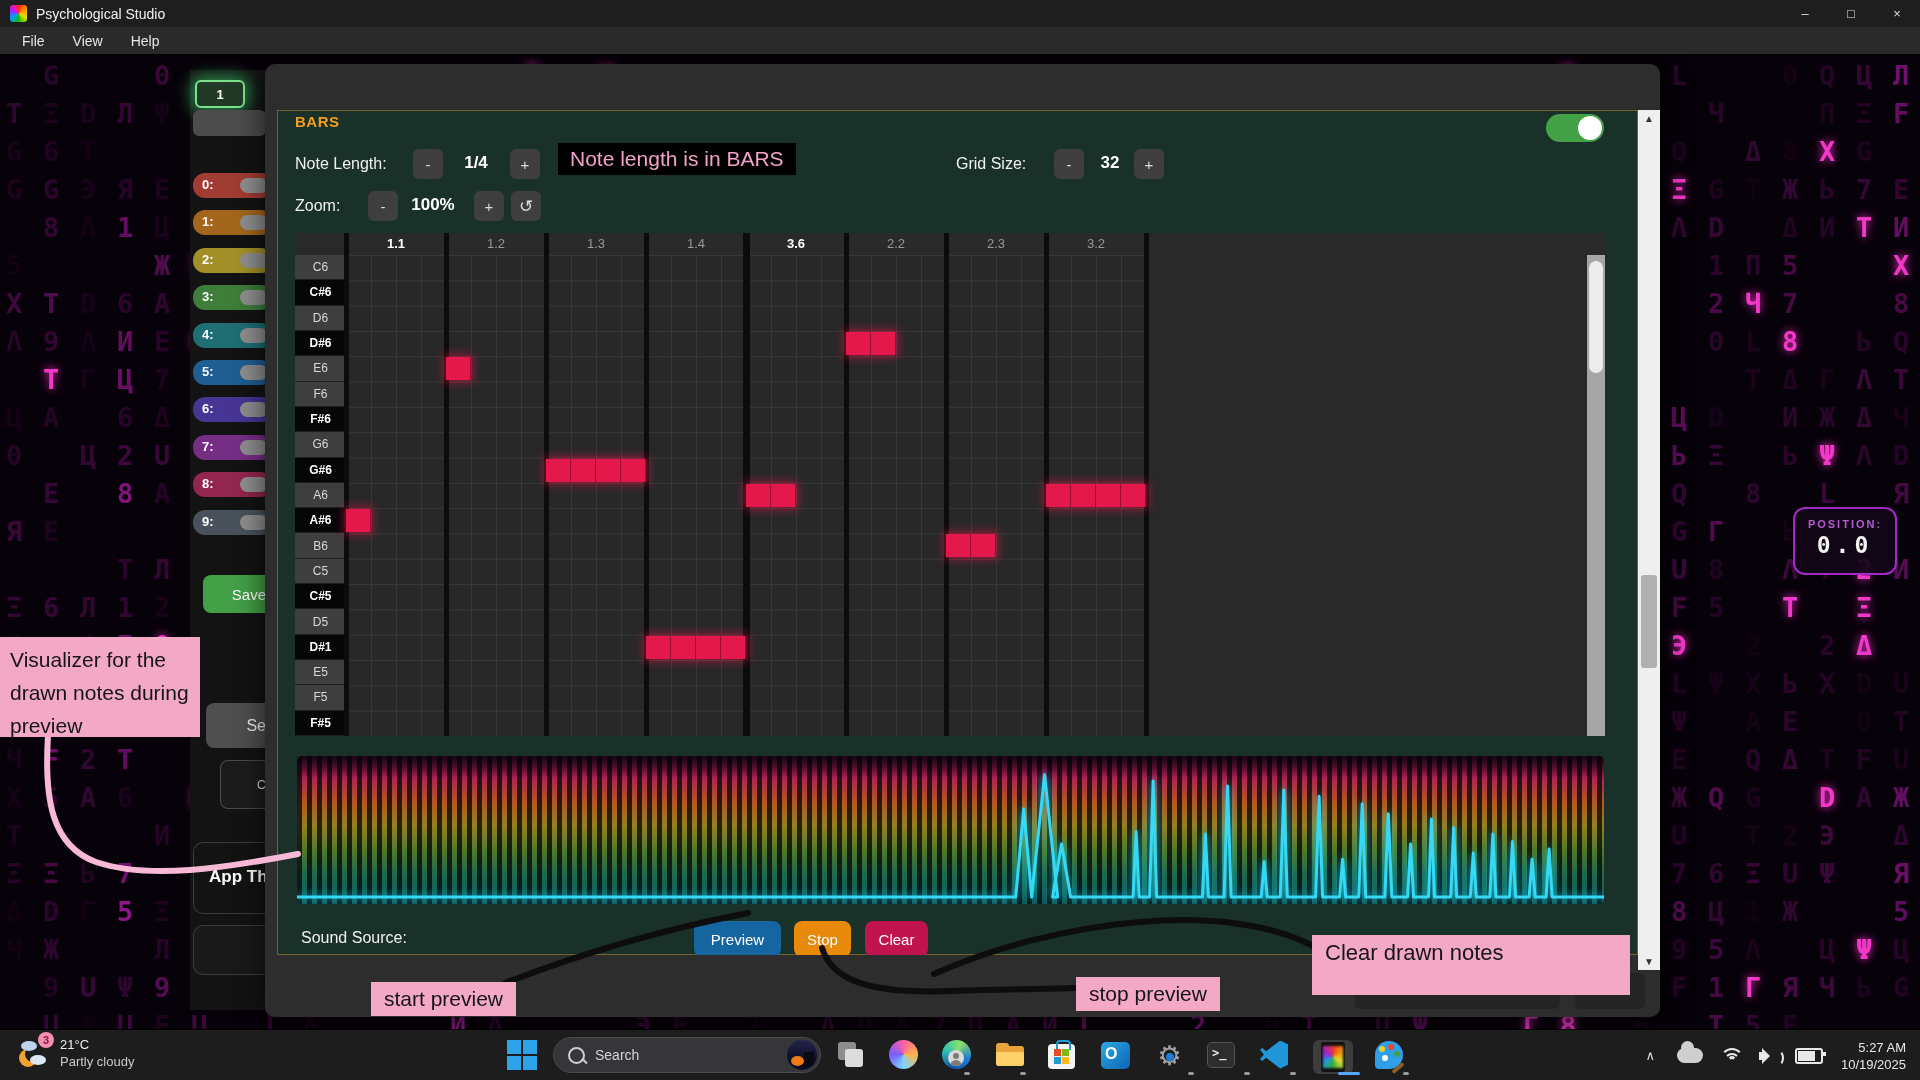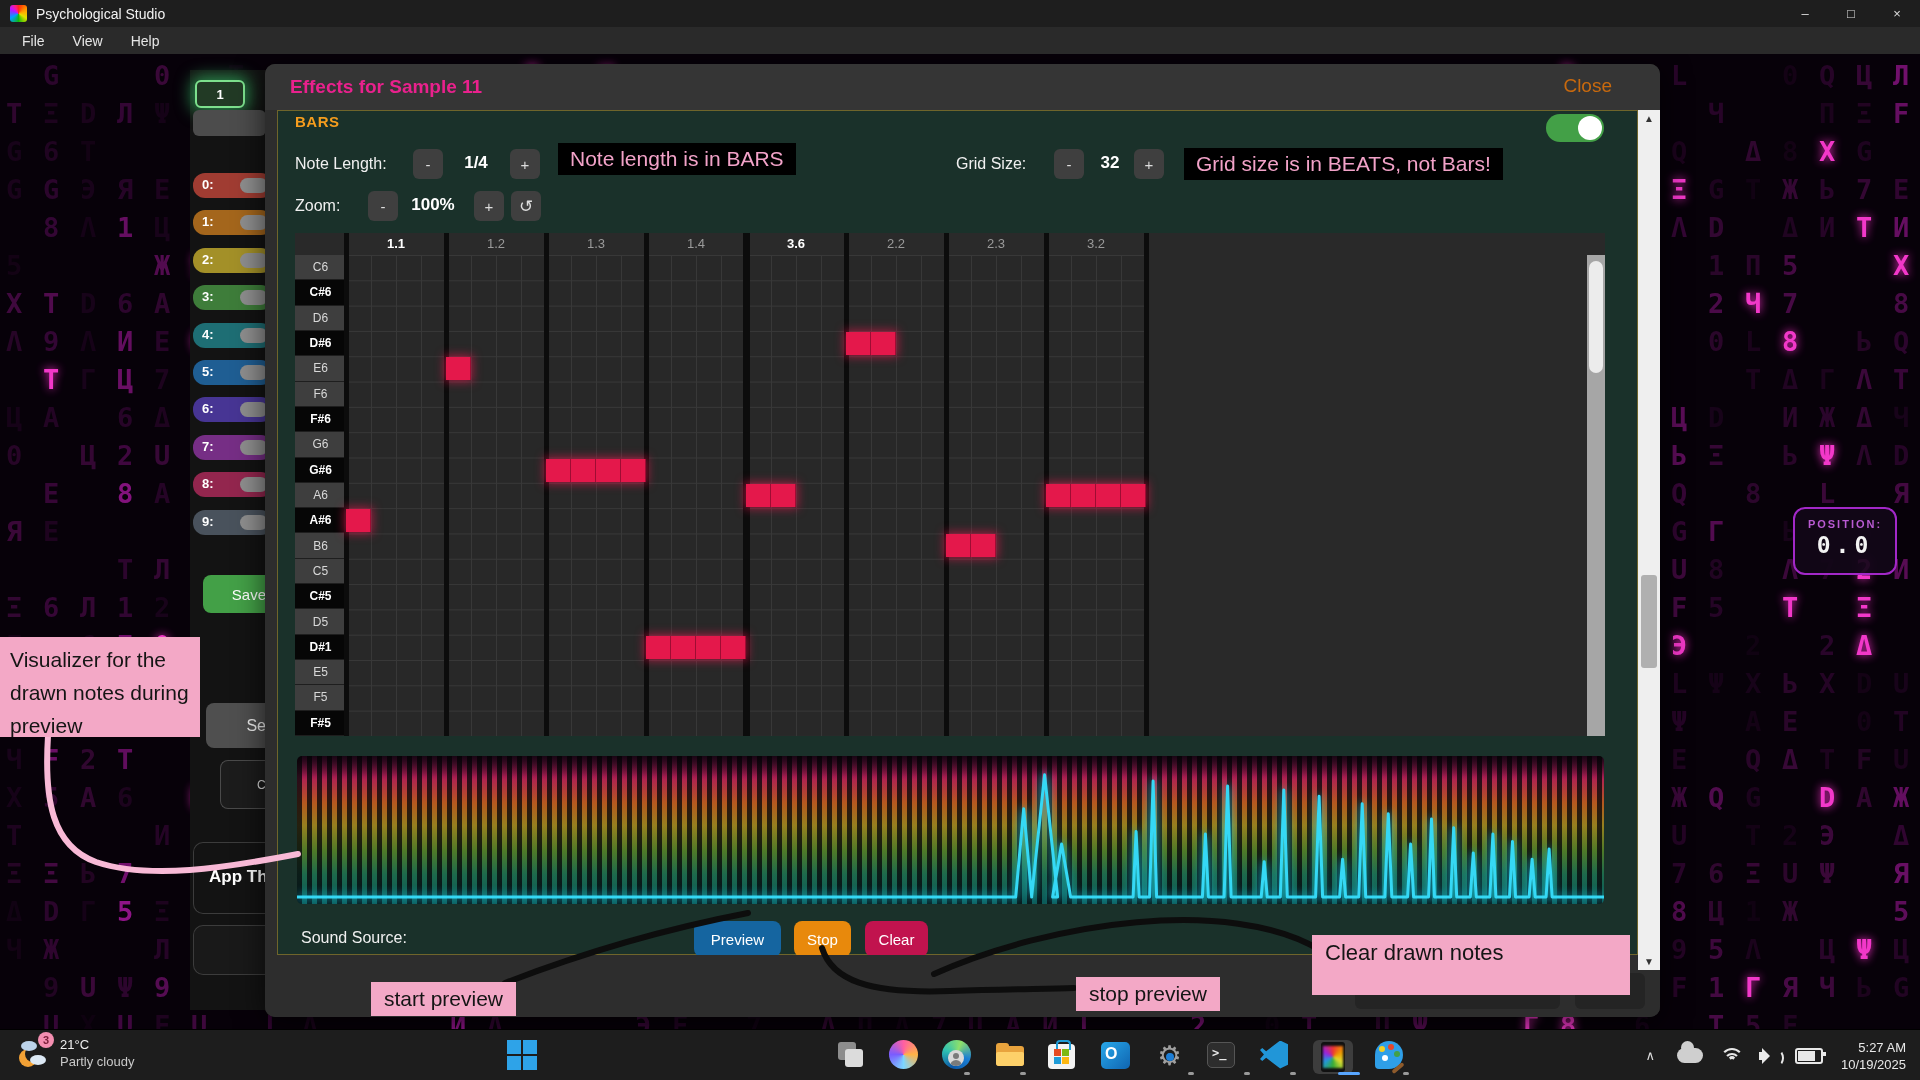--- a/index.html
+++ b/index.html
@@ -1223,24 +1223,20 @@
     <div class="tt">App Th</div>
   </div>
   <div id="empty-box" class="abs"></div>
 
   <div id="position-box" class="abs">
     <div class="pl">POSITION:</div>
     <div class="pv">0.0</div>
   </div>
 
   <div id="dialog" class="abs">
-    <div id="dlg-header">
-      <div id="dlg-title">Effects for Sample 11</div>
-      <div id="dlg-close">Close</div>
-    </div>
     <div id="dlg-green">
       <div id="synth-label" class="abs">BARS</div>
 
       <div class="glabel" style="left:17px;top:44px;">Note Length:</div>
       <div class="mini-btn" style="left:135px;top:38px;">-</div>
       <div class="val" style="left:172px;top:42px;width:52px;">1/4</div>
       <div class="mini-btn" style="left:232px;top:38px;">+</div>
 
       <div class="glabel" style="left:678px;top:44px;">Grid Size:</div>
       <div class="mini-btn" style="left:776px;top:38px;">-</div>
@@ -1339,21 +1335,20 @@
     </div>
   </div>
 
   <svg id="curves" class="abs">
     <path d="M 48,736 C 44,800 52,846 96,862 C 150,880 225,868 298,854" stroke="#f8b9d6" stroke-width="6" fill="none" stroke-linecap="round"></path>
     <path d="M 505,983 C 585,952 670,928 748,913" stroke="#0d0d0d" stroke-width="6" fill="none" stroke-linecap="round"></path>
     <path d="M 822,948 C 832,980 868,994 950,991 C 1010,989 1045,989 1074,988" stroke="#0d0d0d" stroke-width="6" fill="none" stroke-linecap="round"></path>
     <path d="M 934,974 C 1050,922 1230,896 1320,950" stroke="#0d0d0d" stroke-width="6" fill="none" stroke-linecap="round"></path>
   </svg>
   <div class="ann-dark" style="left:558px;top:143px;">Note length is in BARS</div>
-  <div class="ann-dark" style="left:1184px;top:148px;">Grid size is in BEATS, not Bars!</div>
   <div class="ann-pink" id="ann-viz" style="left:0px;top:637px;">Visualizer for the drawn notes during preview</div>
   <div class="ann-pink" style="left:371px;top:982px;">start preview</div>
   <div class="ann-pink" style="left:1076px;top:977px;">stop preview</div>
   <div class="ann-pink" id="ann-clear" style="left:1312px;top:935px;">Clear drawn notes</div>
 
   <div id="menubar" class="abs">
     <span>File</span>
     <span>View</span>
     <span>Help</span>
   </div>
@@ -1380,20 +1375,28 @@
         <div>21°C</div>
         <div id="wcond">Partly cloudy</div>
       </div>
     </div>
     <div id="win-btn">
         <i></i>
         <i></i>
         <i></i>
         <i></i>
       </div>
+    <div id="search-pill">
+      <div class="mag"></div>
+      <div class="st">Search</div>
+      <div id="pumpkin">
+          <div class="p"></div>
+          <div class="c"></div>
+        </div>
+    </div>
     <div class="tb-icons">
       <div class="ticon">
           <div id="tv-back"></div>
           <div id="tv-front"></div>
         </div>
       <div class="ticon">
           <div id="copilot-i"></div>
         </div>
       <div class="ticon">
           <div id="edge-i">

